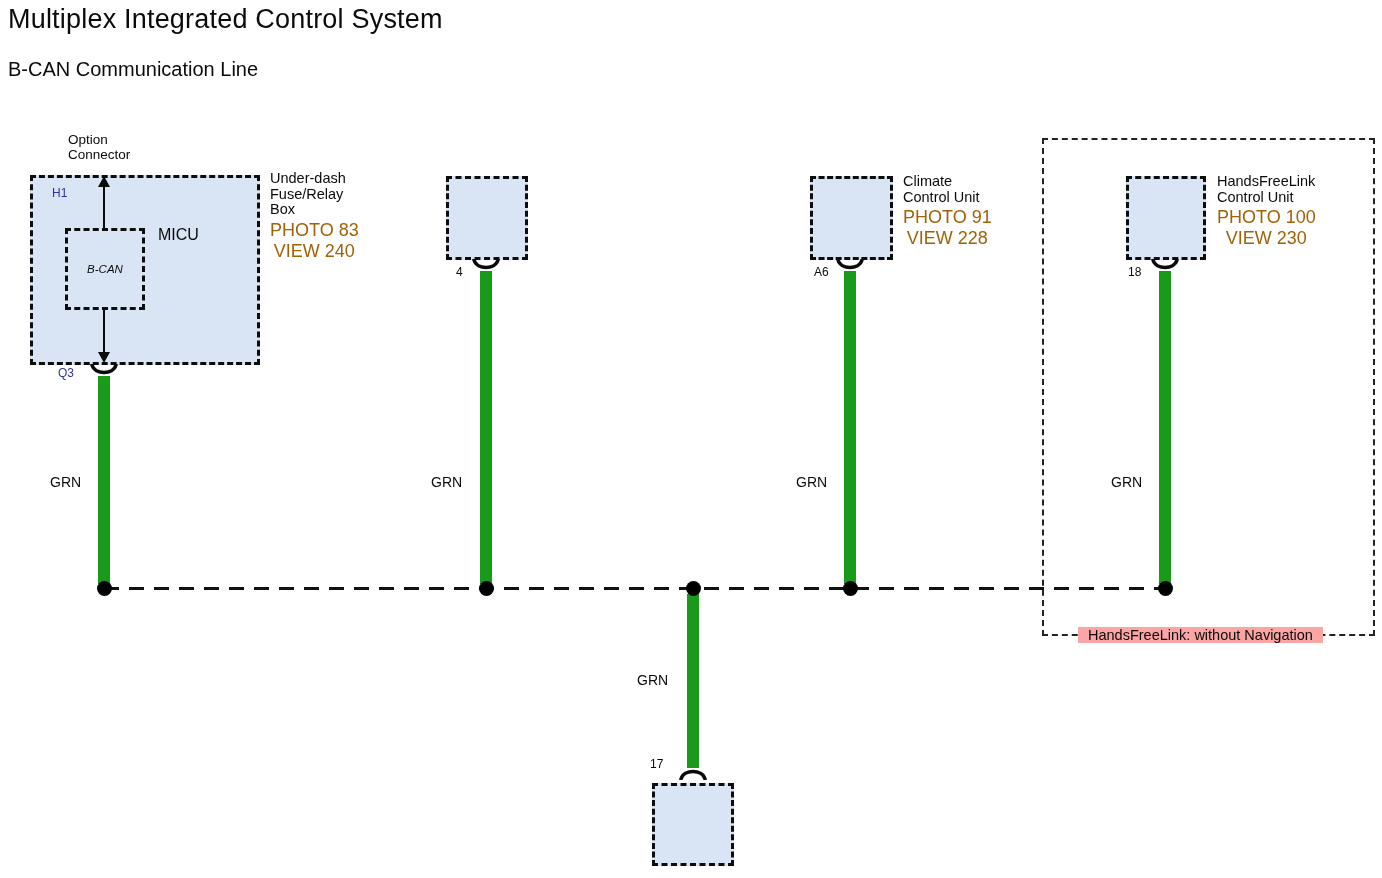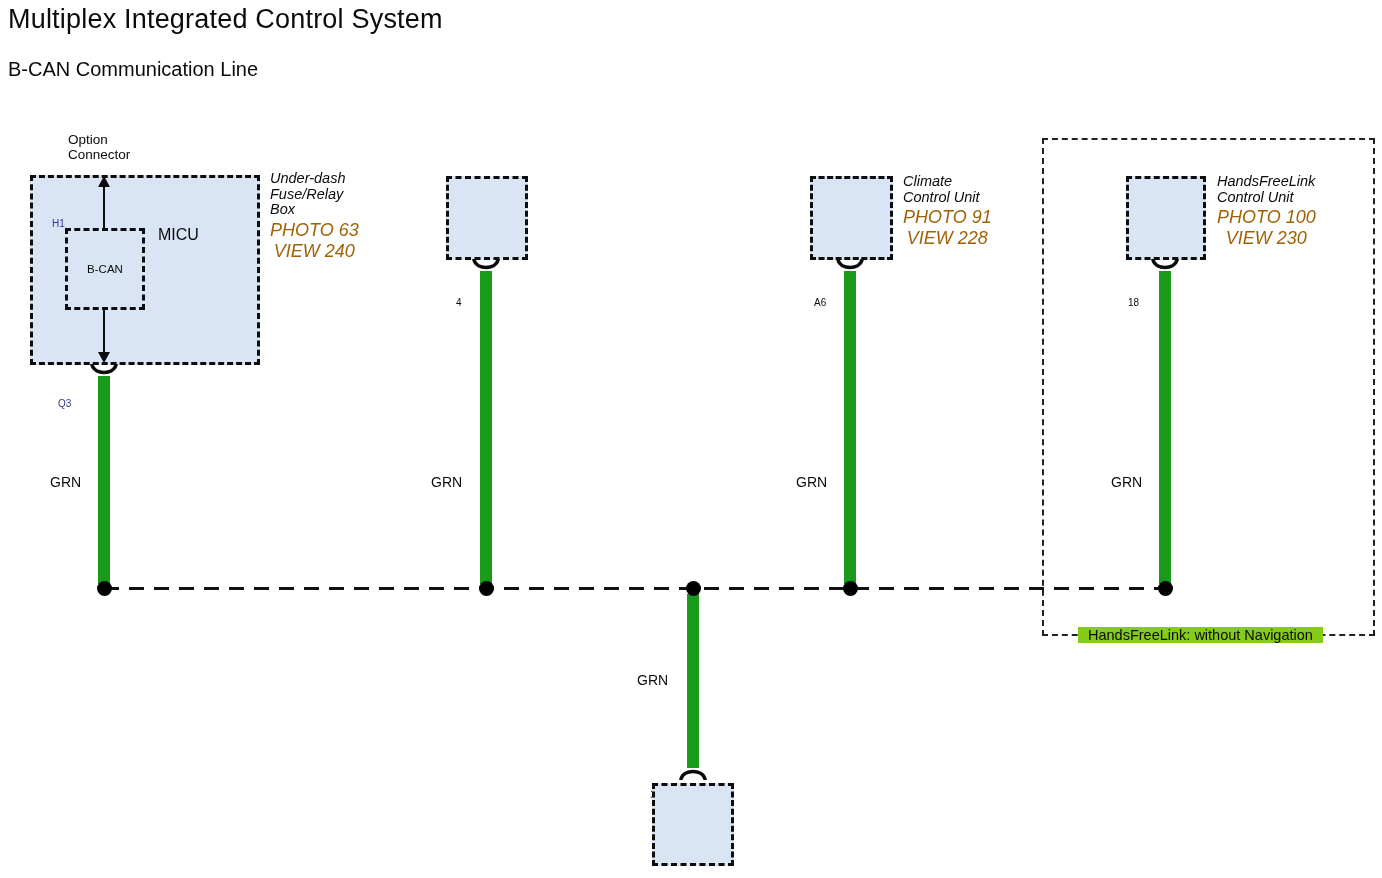--- a/index.html
+++ b/index.html
@@ -6,45 +6,45 @@
   body{font-family:"Liberation Sans","DejaVu Sans",sans-serif;color:#0b0b0b;}
   .canvas{position:relative;width:1382px;height:878px;background:#ffffff;overflow:hidden;}
 
   .title{position:absolute;left:8px;top:4px;font-size:27px;letter-spacing:0.2px;color:#0b0b0b;}
   .subtitle{position:absolute;left:8px;top:58px;font-size:20px;color:#0b0b0b;}
 
   .comp-box{position:absolute;background:#d9e5f4;border:3px dashed #0d0d0d;box-sizing:border-box;}
   .inner-box{position:absolute;background:#d9e5f4;border:3px dashed #0d0d0d;box-sizing:border-box;
              display:flex;align-items:center;justify-content:center;font-size:11.5px;color:#0b0b0b;}
 
-  .comp-label{position:absolute;line-height:1.08;font-style:italic;}
+  .comp-label{position:absolute;line-height:1.08;}
   .comp-name{font-size:14.5px;color:#0b0b0b;white-space:pre-line;}
   .ref{font-size:18px;color:#a16207;line-height:1.15;text-align:center;}
   .ref.first{margin-top:2px;}
 
-  .pin-label{position:absolute;font-size:10px;color:#0b0b0b;margin-top:32px;}
+  .pin-label{position:absolute;font-size:12px;color:#0b0b0b;}
   .pin-label.blue{color:#32329b;}
   .free-label{position:absolute;font-size:13.5px;line-height:1.12;color:#0b0b0b;white-space:pre-line;}
   .micu-label{position:absolute;font-size:16px;color:#0b0b0b;}
   .grn-label{position:absolute;font-size:14px;color:#0b0b0b;}
 
   .wire{position:absolute;width:12px;background:#1a9a1a;}
   .bus{position:absolute;height:3px;background:repeating-linear-gradient(90deg,#111 0 15px,rgba(0,0,0,0) 15px 25px);}
   .dot{position:absolute;width:15px;height:15px;border-radius:50%;background:#000;}
 
   .arrow-line{position:absolute;width:2px;background:#0b0b0b;}
   .arrow-head{position:absolute;width:0;height:0;border-left:6px solid transparent;border-right:6px solid transparent;}
   .arrow-head.up{border-bottom:11px solid #0b0b0b;}
   .arrow-head.down{border-top:11px solid #0b0b0b;}
 
   .connector{position:absolute;width:28px;height:13px;}
   .connector.flip{transform:scaleY(-1);}
 
   .region{position:absolute;border:2px dashed #222;box-sizing:border-box;}
-  .region-caption{position:absolute;font-size:14.5px;color:#0b0b0b;background:#84cc16;padding:0 10px;white-space:nowrap;}
+  .region-caption{position:absolute;font-size:14.5px;color:#0b0b0b;background:#fca5a5;padding:0 10px;white-space:nowrap;}
 </style>
 </head>
 <body>
 
 <div class="canvas">
 
   <div class="title">Multiplex Integrated Control System</div>
   <div class="subtitle">B-CAN Communication Line</div>
 
   <div class="region" style="left:1042px;top:138px;width:333px;height:498px;"></div>
@@ -63,29 +63,29 @@
   <div class="dot" style="left:686px;top:581px;"></div>
   <div class="dot" style="left:843px;top:581px;"></div>
   <div class="dot" style="left:1158px;top:581px;"></div>
 
   <div class="free-label" style="left:68px;top:132px;">Option
 Connector</div>
   <div class="comp-box" style="left:30px;top:175px;width:230px;height:190px;"></div>
   <div class="pin-label blue" style="left:52px;top:186px;">H1</div>
   <div class="arrow-head up" style="left:98px;top:176px;"></div>
   <div class="arrow-line" style="left:103px;top:186px;height:42px;"></div>
-  <div class="inner-box" style="left:65px;top:228px;width:80px;height:82px;">B-CAN</div>
+  <div class="inner-box" style="left:65px;top:228px;width:80px;height:82px;font-style:italic;">B-CAN</div>
   <div class="micu-label" style="left:158px;top:226px;">MICU</div>
   <div class="arrow-line" style="left:103px;top:310px;height:43px;"></div>
   <div class="arrow-head down" style="left:98px;top:352px;"></div>
   <div class="comp-label" style="left:270px;top:171px;">
     <div class="comp-name">Under-dash
 Fuse/Relay
 Box</div>
-    <div class="ref first">PHOTO 63</div>
+    <div class="ref first">PHOTO 83</div>
     <div class="ref">VIEW 240</div>
   </div>
   <div class="pin-label blue" style="left:58px;top:366px;">Q3</div>
   <svg class="connector" style="left:90px;top:364px;" viewBox="0 0 28 13">
     <path d="M2,1 C5,11 23,11 26,1" fill="none" stroke="#0b0b0b" stroke-width="3.5" stroke-linecap="round"></path>
   </svg>
   <div class="grn-label" style="left:50px;top:474px;">GRN</div>
 
   <div class="comp-box" style="left:446px;top:176px;width:82px;height:84px;"></div>
   <div class="pin-label" style="left:456px;top:265px;">4</div>

